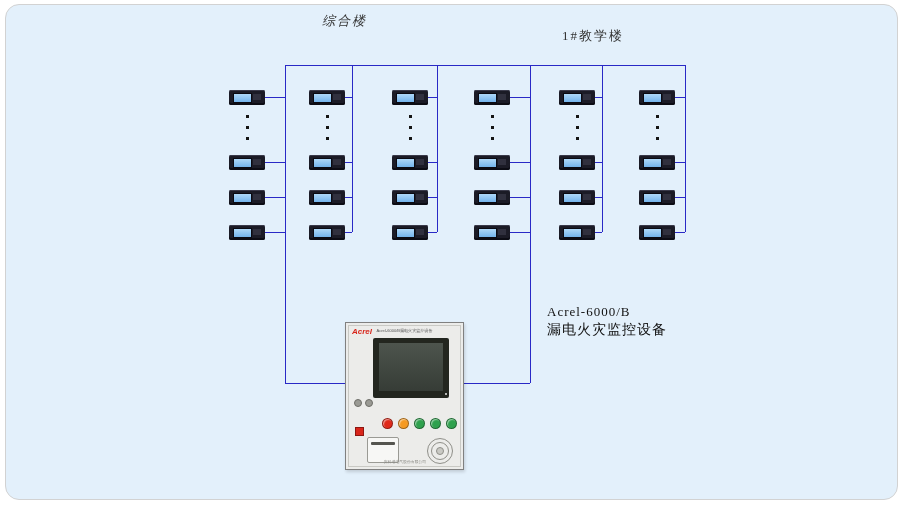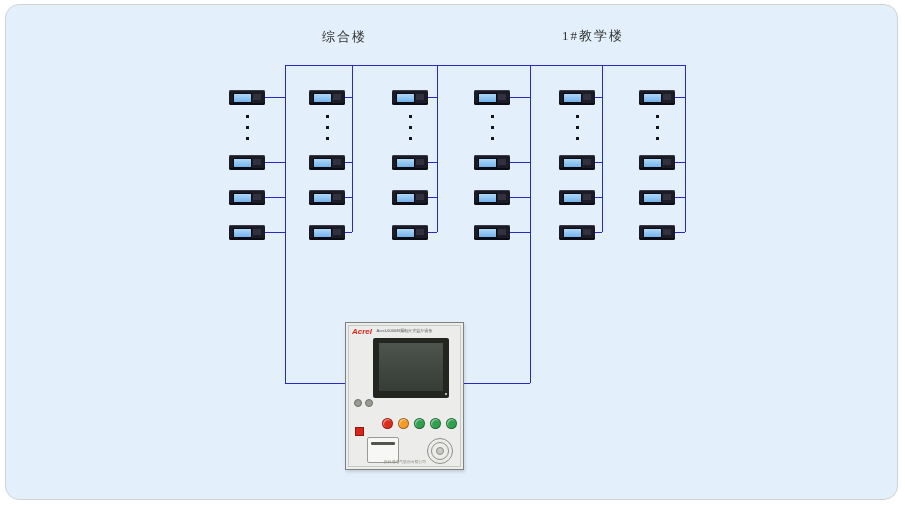--- a/index.html
+++ b/index.html
@@ -68,21 +68,21 @@
     position:absolute;left:14px;top:136px;width:90px;text-align:center;font-size:7px;color:#8a8a85;
     white-space:nowrap;transform:scale(.55);transform-origin:50% 0;
   }
 </style>
 </head>
 <body>
 
 <div id="stage">
   <div class="panel-bg"></div>
 
-  <div class="bldg" style="left:322px;top:28px;">综合楼</div>
+  <div class="bldg" style="left:322px;top:12px;font-style:italic;">综合楼</div>
   <div class="bldg" style="left:562px;top:27px;">1#教学楼</div>
 
   <div id="wires">
       <div class="wire" style="left: 285px; top: 65px; width: 400px; height: 1px; background: rgb(41, 41, 198);"></div>
       <div class="wire" style="left: 285px; top: 383px; width: 60px; height: 1px; background: rgb(41, 41, 198);"></div>
       <div class="wire" style="left: 462px; top: 383px; width: 68px; height: 1px; background: rgb(41, 41, 198);"></div>
       <div class="wire" style="left: 285px; top: 65px; width: 1px; height: 318px; background: rgb(41, 41, 198);"></div>
       <div class="wire" style="left: 265px; top: 97px; width: 20px; height: 1px; background: rgb(41, 41, 198);"></div>
       <div class="wire" style="left: 265px; top: 162px; width: 20px; height: 1px; background: rgb(41, 41, 198);"></div>
       <div class="wire" style="left: 265px; top: 197px; width: 20px; height: 1px; background: rgb(41, 41, 198);"></div>
@@ -224,20 +224,22 @@
       <div class="device" style="left: 639px; top: 225px;">
         <div class="scr" style="background:linear-gradient(180deg,#aed8f8,#74b4ec)"></div>
         <div class="k"></div>
       </div>
       <div class="dot" style="left: 656px; top: 115px;"></div>
       <div class="dot" style="left: 656px; top: 126px;"></div>
       <div class="dot" style="left: 656px; top: 137px;"></div>
     </div>
 
   <div class="caption">
+    <div class="l1">Acrel-6000/B</div>
+    <div class="l2">漏电火灾监控设备</div>
   </div>
 
   <div class="controller">
     <div class="ctl-inner"></div>
     <div class="ctl-logo">Acrel</div>
     <div class="ctl-title">Acrel-6000/B漏电火灾监控设备</div>
     <div class="ctl-screen">
       <div class="in"></div>
       <div class="pwr"></div>
     </div>

